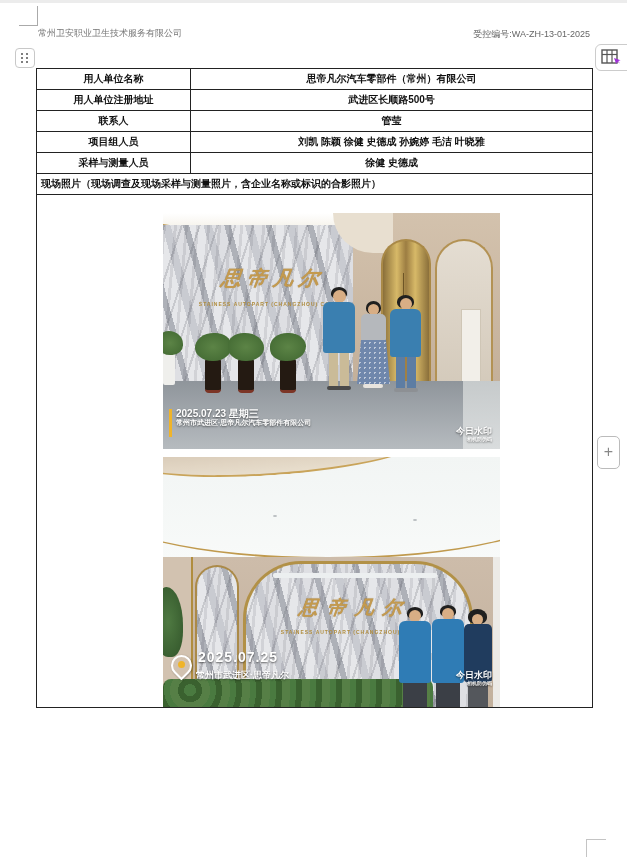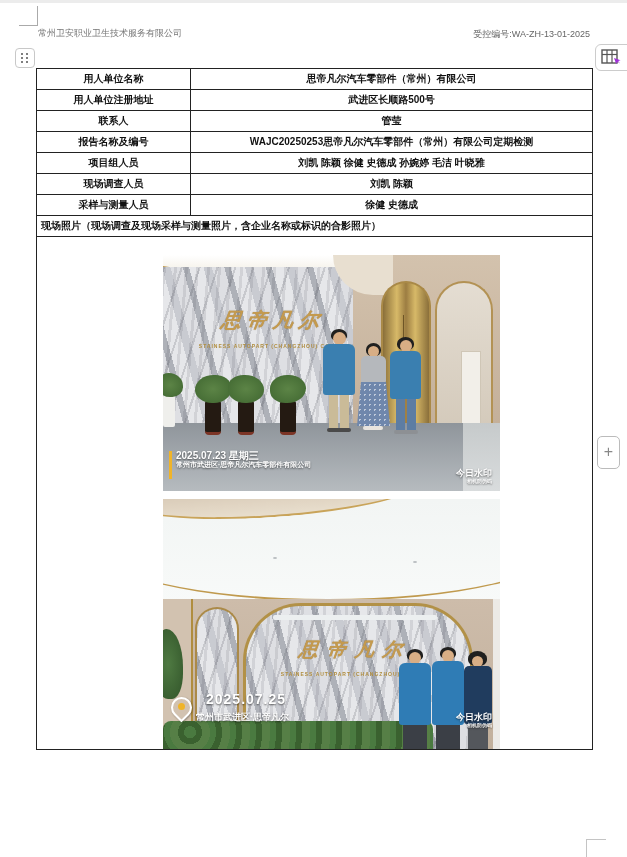--- a/index.html
+++ b/index.html
@@ -78,30 +78,22 @@
     </tr>
     <tr>
       <td class="lab">用人单位注册地址</td>
       <td class="val" colspan="3">武进区长顺路500号</td>
     </tr>
     <tr>
       <td class="lab">联系人</td>
       <td class="val" colspan="3">管莹</td>
     </tr>
     <tr>
-      <td class="lab">报告名称及编号</td>
-      <td class="val" colspan="3">WAJC20250253思帝凡尔汽车零部件（常州）有限公司定期检测</td>
-    </tr>
-    <tr>
       <td class="lab">项目组人员</td>
       <td class="val" colspan="3">刘凯 陈颖 徐健 史德成 孙婉婷 毛洁 叶晓雅</td>
-    </tr>
-    <tr>
-      <td class="lab">现场调查人员</td>
-      <td class="val" colspan="3">刘凯 陈颖</td>
     </tr>
     <tr>
       <td class="lab">采样与测量人员</td>
       <td class="val" colspan="3">徐健 史德成</td>
     </tr>
     <tr>
       <td class="note" colspan="4">现场照片（现场调查及现场采样与测量照片，含企业名称或标识的合影照片）</td>
     </tr>
     <tr>
       <td class="photocell" colspan="4">
@@ -183,21 +175,21 @@
           <div class="head" style="left:279px;top:151px;width:12px;height:12px;"></div>
           <div class="abs" style="left:269px;top:162px;width:32px;height:64px;background:#2f7cb5;border-radius:6px 6px 3px 3px;"></div>
           <div class="abs" style="left:273px;top:226px;width:24px;height:24px;background:#3b3f46;"></div>
           <div class="hair" style="left:305px;top:152px;width:19px;height:15px;"></div>
           <div class="head" style="left:309px;top:157px;width:11px;height:11px;"></div>
           <div class="abs" style="left:301px;top:167px;width:28px;height:58px;background:#203c5e;border-radius:5px 5px 3px 3px;"></div>
           <div class="abs" style="left:305px;top:225px;width:20px;height:25px;background:#54575c;"></div>
 
           <div class="abs" style="left:8px;top:198px;width:17px;height:17px;border:2px solid #fff;border-radius:50% 50% 50% 0;transform:rotate(-45deg);box-shadow:0 1px 2px rgba(0,0,0,.4);"></div>
           <div class="abs" style="left:15px;top:204px;width:7px;height:7px;background:#f0b429;border-radius:50%;"></div>
-          <div class="abs wm" style="left:43px;top:192px;font-size:14px;font-weight:bold;letter-spacing:1px;text-align:center;">2025.07.25</div>
+          <div class="abs wm" style="left:35px;top:192px;font-size:14px;font-weight:bold;letter-spacing:1px;text-align:center;">2025.07.25</div>
           <div class="abs wm" style="left:33px;top:212px;font-size:9px;">常州市武进区·思帝凡尔</div>
           <div class="abs wm" style="right:8px;top:212px;font-size:9px;font-weight:bold;text-align:right;">今日水印</div>
           <div class="abs wm" style="right:8px;top:223px;font-size:5px;text-align:right;opacity:.9;">相机防伪码</div>
         </div>
 
       </td>
     </tr>
   </tbody>
     </table>
 

